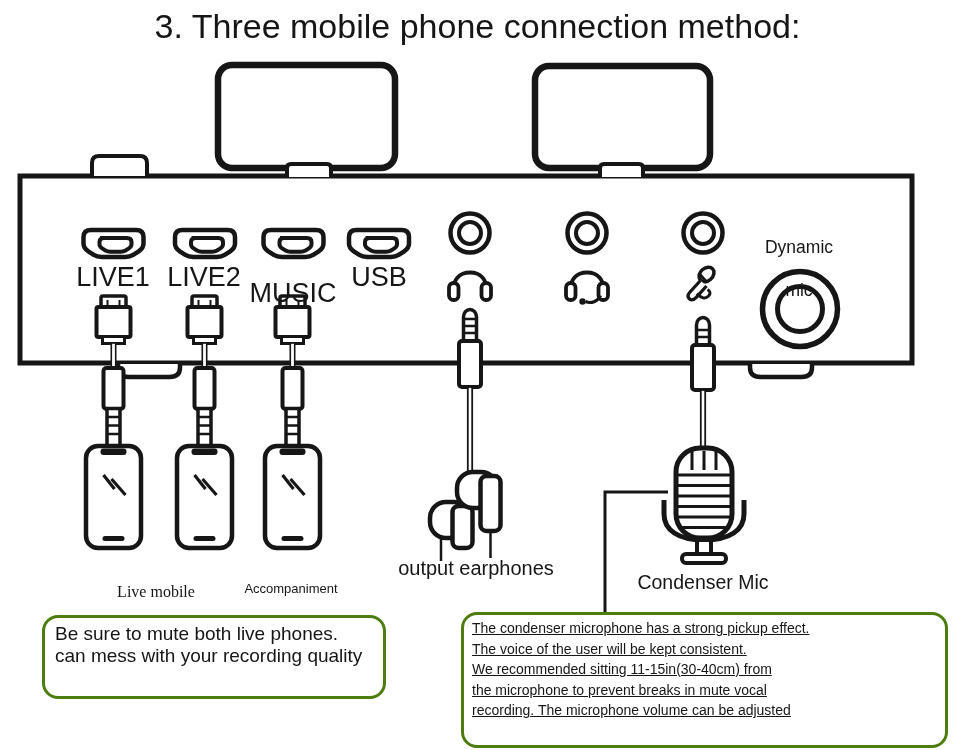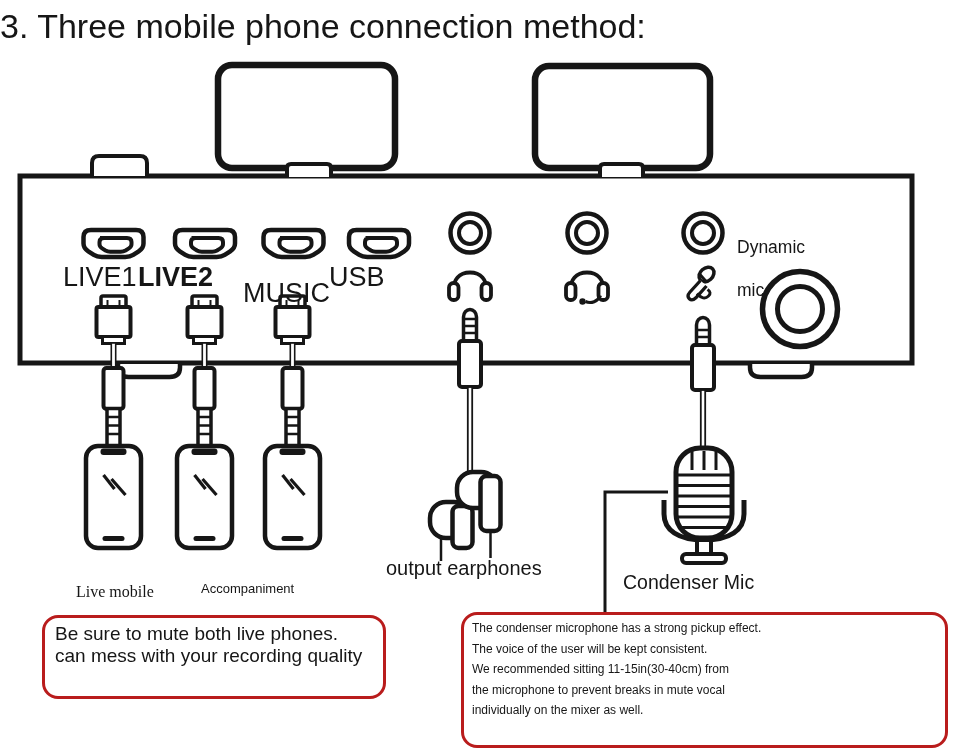--- a/index.html
+++ b/index.html
@@ -1,33 +1,33 @@
 <!DOCTYPE html>
 <html><head>
 <meta charset="utf-8">
 <style>
   html,body{margin:0;padding:0;background:#ffffff;}
   #stage{position:relative;width:955px;height:750px;background:#ffffff;overflow:hidden;
          font-family:"Liberation Sans", sans-serif;color:#161616;}
   #stage svg{position:absolute;left:0;top:0;}
   .txt{position:absolute;color:#161616;pointer-events:none;white-space:nowrap;}
-  .center{}
+  .center{text-align:center;}
   .title{left:0;right:0;top:7px;font-size:34px;letter-spacing:0;}
   .portlbl{top:262px;width:100px;font-size:27px;}
   .dyn{left:737px;top:214px;width:124px;font-size:17.5px;line-height:18.5px;}
   .stack span{display:block;margin-top:24px;}
   .lbl-live{left:76px;top:558px;width:160px;font-size:16px;line-height:20.5px;font-family:Liberation Serif, serif;}
   .lbl-acc{left:201px;top:554px;width:180px;font-size:13px;line-height:21px;}
   .lbl-out{left:386px;top:557px;width:180px;font-size:20px;}
   .lbl-cond{left:623px;top:571px;width:160px;font-size:19.5px;}
-  .note{position:absolute;border:3px solid #b91c1c;border-radius:16px;background:#ffffff;}
+  .note{position:absolute;border:3px solid #4d7c0f;border-radius:16px;background:#ffffff;}
   .note-left{left:42px;top:615px;width:338px;height:78px;}
   .note-left .lines{padding:5px 0 0 10px;font-size:19px;line-height:21.5px;}
   .note-right{left:461px;top:612px;width:481px;height:130px;}
-  .note-right .lines{padding:3px 0 0 8px;font-size:12px;line-height:20.6px;}
+  .note-right .lines{padding:3px 0 0 8px;font-size:14px;line-height:20.6px;text-decoration:underline;}
   .lines span{display:block;white-space:nowrap;}
 </style>
 </head>
 <body>
 
 <div id="stage">
 
   <svg width="955" height="750" viewBox="0 0 955 750" fill="none" stroke="#161616">
     <defs>
       <clipPath id="micclip">
@@ -210,21 +210,21 @@
       </g>
       <path d="M664,500 v14 c0,16 14,26 40,26 s40,-10 40,-26 v-14" stroke-width="5" fill="none"></path>
       <rect x="697" y="540" width="14" height="14" stroke-width="4" fill="#ffffff"></rect>
       <rect x="682" y="554" width="44" height="9" rx="4" stroke-width="4" fill="#ffffff"></rect>
     </g>
   </svg>
 
   <div class="txt title center">3. Three mobile phone connection method:</div>
 
   <div class="txt portlbl center" style="left:63px;">LIVE1</div>
-  <div class="txt portlbl center" style="left:138px;font-weight:bold;">LIVE2</div>
+  <div class="txt portlbl center" style="left:154px;">LIVE2</div>
   <div class="txt portlbl center" style="left:243px;margin-top:16px;">MUSIC</div>
   <div class="txt portlbl center" style="left:329px;">USB</div>
 
   <div class="txt dyn center stack">
     <span>Dynamic</span>
     <span>mic</span>
   </div>
 
   <div class="txt lbl-live center stack">
     <span>Live mobile</span>
@@ -246,17 +246,17 @@
       <span>can mess with your recording quality</span>
     </div>
   </div>
 
   <div class="note note-right">
     <div class="lines">
       <span>The condenser microphone has a strong pickup effect.</span>
       <span>The voice of the user will be kept consistent.</span>
       <span>We recommended sitting 11-15in(30-40cm) from</span>
       <span>the microphone to prevent breaks in mute vocal</span>
-      <span>individually on the mixer as well.</span>
+      <span>recording. The microphone volume can be adjusted</span>
     </div>
   </div>
 
 </div>
 
 </body></html>

